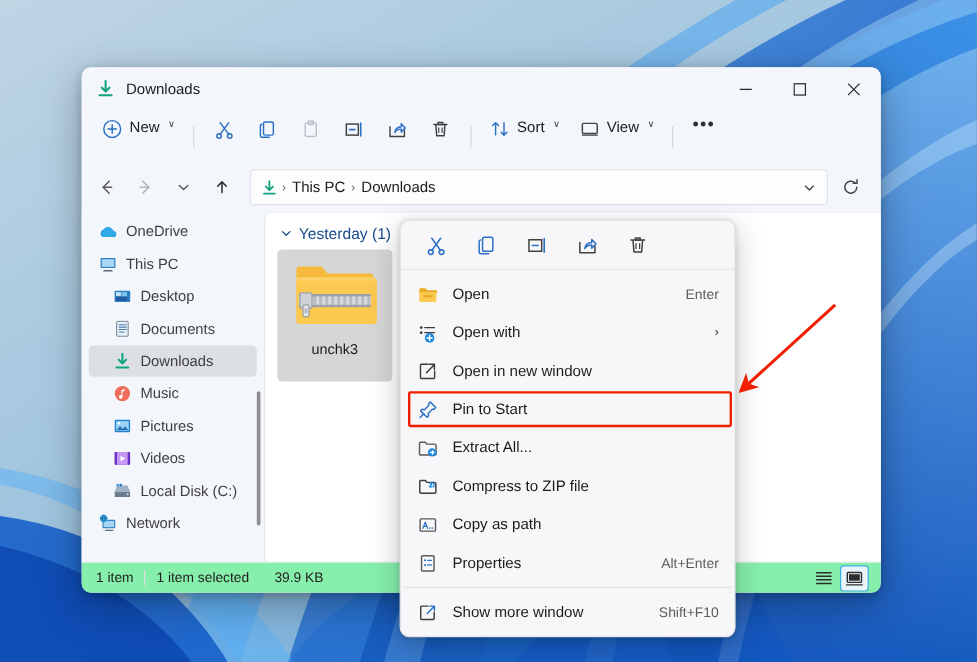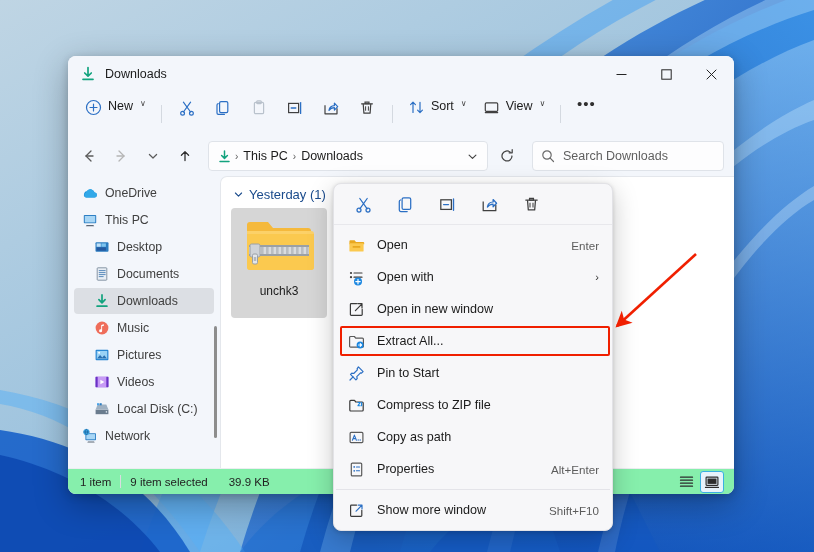--- a/index.html
+++ b/index.html
@@ -409,27 +409,20 @@
       </span>
     </div>
 
     <div id="refresh-btn">
       <svg width="16" height="16" viewBox="0 0 16 16">
         <path d="M13 8a5 5 0 11-1.7-3.8" fill="none" stroke="currentColor" stroke-width="1.25" stroke-linecap="round"></path>
         <path d="M13.2 1.7v3.1h-3.1" fill="none" stroke="currentColor" stroke-width="1.25" stroke-linecap="round" stroke-linejoin="round"></path>
       </svg>
     </div>
 
-    <div id="searchbox">
-      <svg width="14" height="14" viewBox="0 0 14 14">
-        <circle cx="6" cy="6" r="4.2" fill="none" stroke="#6b6b6b" stroke-width="1.2"></circle>
-        <path d="M9.2 9.2l3.3 3.3" stroke="#6b6b6b" stroke-width="1.2" stroke-linecap="round"></path>
-      </svg>
-      <span class="sph">Search Downloads</span>
-    </div>
   </div>
 
   <div id="wbody">
 
     <div id="navpane">
 
       <div class="nav-item">
         <svg class="nav-ico" viewBox="0 0 16 16">
           <path d="M4.3 12.6h7.9a2.5 2.5 0 00.3-5 3.5 3.5 0 00-6.5-1.2 2.6 2.6 0 00-1.7 6.2z" fill="#1b8fd9"></path>
           <path d="M4.3 12.6h7.9a2.5 2.5 0 00.3-5 3.4 3.4 0 00-1.2-1.8 4 4 0 00-7.2 1.8 2.6 2.6 0 00.2 5z" fill="#31a8e8"></path>
@@ -563,21 +556,21 @@
           </svg>
           <span class="fname">unchk3</span>
         </div>
       </div>
     </div>
   </div>
 
   <div id="statusbar">
     <span class="status-text">1 item</span>
     <span id="status-sep"></span>
-    <span class="status-text">9 item selected</span>
+    <span class="status-text">1 item selected</span>
     <span class="status-text" style="margin-left:21px">39.9 KB</span>
 
     <div id="view-toggles">
       <div class="vt">
         <svg width="15" height="13" viewBox="0 0 15 13">
           <path d="M1.5 2.2h12M1.5 5.2h12M1.5 8.2h12M1.5 11.2h12" stroke="#2d2d2d" stroke-width="1.25" stroke-linecap="round"></path>
         </svg>
       </div>
       <div class="vt active">
         <svg width="16" height="14" viewBox="0 0 16 14">
@@ -654,35 +647,35 @@
     </div>
 
     <div class="ctx-item">
       <svg class="ctx-ico" viewBox="0 0 17 17">
         <path d="M8.6 2.6H3.2a.8.8 0 00-.8.8v10.2a.8.8 0 00.8.8h10.2a.8.8 0 00.8-.8V8.4" fill="none" stroke="#3a3a3a" stroke-width="1.2" stroke-linecap="round" stroke-linejoin="round"></path>
         <path d="M7.4 9.6l6.6-6.8M9.7 2.6H14v4.3" fill="none" stroke="#3a3a3a" stroke-width="1.2" stroke-linecap="round" stroke-linejoin="round"></path>
       </svg>
       <span>Open in new window</span>
     </div>
 
+    <div class="ctx-item">
+      <svg class="ctx-ico" viewBox="0 0 17 17">
+        <path d="M10.4 1.9l4.7 4.7-1.6 1.6-1 -.3-3.7 3.7.4 1.9-1.3 1.3-5.4-5.4 1.3-1.3 1.9.4 3.7-3.7-.3-1z" fill="none" stroke="#2b6fc4" stroke-width="1.2" stroke-linejoin="round"></path>
+        <path d="M5.1 11.9L2 15" stroke="#2b6fc4" stroke-width="1.2" stroke-linecap="round"></path>
+      </svg>
+      <span>Pin to Start</span>
+    </div>
+
     <div class="ctx-item highlighted">
       <svg class="ctx-ico" viewBox="0 0 17 17">
         <path d="M1.6 4.5a1 1 0 011-1h3.8l1.3 1.6h6.7a1 1 0 011 1v7.1a1 1 0 01-1 1H2.6a1 1 0 01-1-1z" fill="none" stroke="#5a5a5a" stroke-width="1.2" stroke-linejoin="round"></path>
         <circle cx="12.1" cy="12" r="3.5" fill="#1c87e0"></circle>
         <path d="M10.6 12h3M12.2 10.6l1.4 1.4-1.4 1.4" fill="none" stroke="#fff" stroke-width="1.1" stroke-linecap="round" stroke-linejoin="round"></path>
       </svg>
       <span>Extract All...</span>
-    </div>
-
-    <div class="ctx-item">
-      <svg class="ctx-ico" viewBox="0 0 17 17">
-        <path d="M10.4 1.9l4.7 4.7-1.6 1.6-1 -.3-3.7 3.7.4 1.9-1.3 1.3-5.4-5.4 1.3-1.3 1.9.4 3.7-3.7-.3-1z" fill="none" stroke="#2b6fc4" stroke-width="1.2" stroke-linejoin="round"></path>
-        <path d="M5.1 11.9L2 15" stroke="#2b6fc4" stroke-width="1.2" stroke-linecap="round"></path>
-      </svg>
-      <span>Pin to Start</span>
     </div>
 
     <div class="ctx-item">
       <svg class="ctx-ico" viewBox="0 0 17 17">
         <path d="M1.8 4.4a1 1 0 011-1h3.7l1.3 1.6h6.4a1 1 0 011 1v7a1 1 0 01-1 1H2.8a1 1 0 01-1-1z" fill="none" stroke="#3a3a3a" stroke-width="1.2" stroke-linejoin="round"></path>
         <path d="M10 5.5h2.2l-2.2 3.2h2.2" fill="none" stroke="#1c87e0" stroke-width="1.15" stroke-linecap="round" stroke-linejoin="round"></path>
         <path d="M13.6 5.5v3.2" stroke="#1c87e0" stroke-width="1.15" stroke-linecap="round"></path>
       </svg>
       <span>Compress to ZIP file</span>
     </div>

